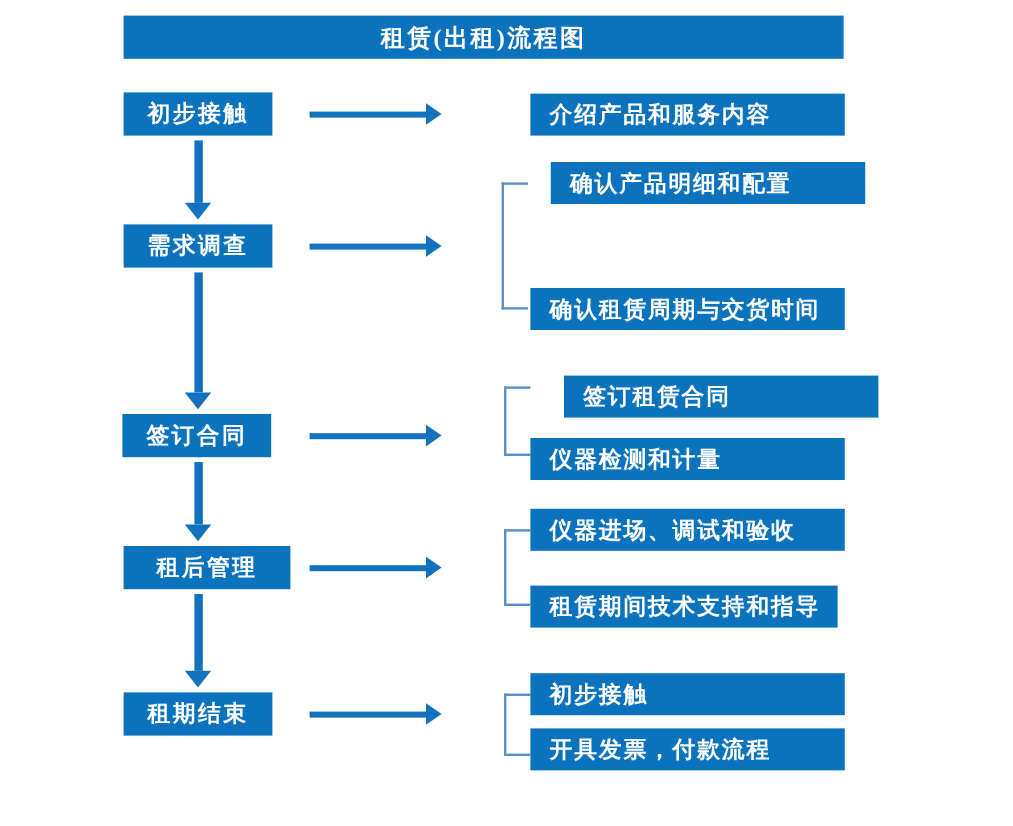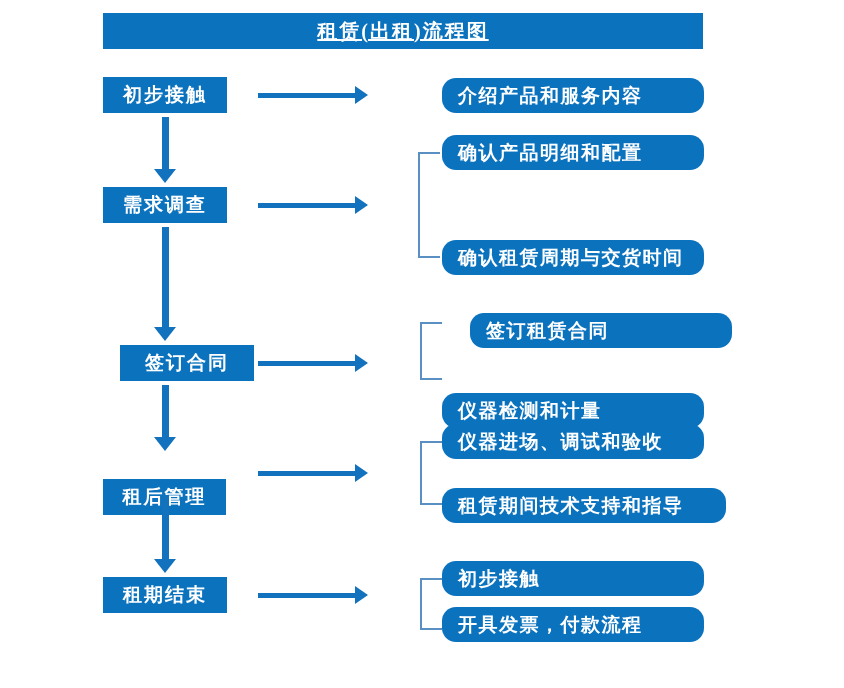--- a/index.html
+++ b/index.html
@@ -37,21 +37,20 @@
   .stage-box {
     justify-content: center;
     font-size: 19px;
     letter-spacing: 2px;
   }
   .detail-box {
     justify-content: flex-start;
     padding-left: 16px;
     font-size: 19px;
     letter-spacing: 1.5px;
-    border-radius: 14px;
   }
   
   .h-arrow {
     position: absolute;
     height: 18px;
   }
   .h-arrow .shaft {
     position: absolute;
     left: 0;
     top: 7px;
@@ -94,29 +93,29 @@
     border: 2px solid #5A8FC4;
     border-right: none;
     box-sizing: border-box;
   }
 </style>
 </head>
 <body>
 
 <div id="canvas">
 
-  <div class="box title-box" style="left:103px; top:13px; width:600px; height:36px;text-decoration:underline;">租赁(出租)流程图</div>
+  <div class="box title-box" style="left:103px; top:13px; width:600px; height:36px;">租赁(出租)流程图</div>
 
   <div class="box stage-box" style="left:103px; top:77px; width:124px; height:36px;">初步接触</div>
 
   <div class="box stage-box" style="left:103px; top:187px; width:124px; height:36px;">需求调查</div>
 
-  <div class="box stage-box" style="left:120px; top:345px; width:134px; height:36px;">签订合同</div>
+  <div class="box stage-box" style="left:102px; top:345px; width:124px; height:36px;">签订合同</div>
 
-  <div class="box stage-box" style="left:103px; top:455px; width:123px; height:36px;margin-top:24px;">租后管理</div>
+  <div class="box stage-box" style="left:103px; top:455px; width:139px; height:36px;">租后管理</div>
 
   <div class="box stage-box" style="left:103px; top:577px; width:124px; height:36px;">租期结束</div>
 
   <div class="v-arrow" style="left:154px; top:117px; height:66px;">
     <div class="shaft" style="height:52px;"></div>
     <div class="head" style="top:52px;"></div>
   </div>
 
   <div class="v-arrow" style="left:154px; top:227px; height:114px;">
     <div class="shaft" style="height:100px;"></div>
@@ -161,30 +160,30 @@
   <div class="bracket" style="left:418px; top:152px; width:22px; height:106px;"></div>
 
   <div class="bracket" style="left:420px; top:322px; width:22px; height:58px;"></div>
 
   <div class="bracket" style="left:420px; top:441px; width:22px; height:64px;"></div>
 
   <div class="bracket" style="left:420px; top:578px; width:22px; height:52px;"></div>
 
   <div class="box detail-box" style="left:442px; top:78px; width:262px; height:35px;">介绍产品和服务内容</div>
 
-  <div class="box detail-box" style="left:442px; top:135px; width:262px; height:35px;">确认产品明细和配置</div>
+  <div class="box detail-box" style="left:459px; top:135px; width:262px; height:35px;">确认产品明细和配置</div>
 
 
   <div class="box detail-box" style="left:442px; top:240px; width:262px; height:35px;">确认租赁周期与交货时间</div>
 
   <div class="box detail-box" style="left:442px; top:313px; width:262px; height:35px;margin-left:28px;">签订租赁合同</div>
 
-  <div class="box detail-box" style="left:442px; top:365px; width:262px; height:35px;margin-top:28px;">仪器检测和计量</div>
+  <div class="box detail-box" style="left:442px; top:365px; width:262px; height:35px;">仪器检测和计量</div>
 
   <div class="box detail-box" style="left:442px; top:424px; width:262px; height:35px;">仪器进场、调试和验收</div>
 
-  <div class="box detail-box" style="left:442px; top:488px; width:284px; height:35px;padding-left:16px;">租赁期间技术支持和指导</div>
+  <div class="box detail-box" style="left:442px; top:488px; width:256px; height:35px;padding-left:16px;">租赁期间技术支持和指导</div>
 
   <div class="box detail-box" style="left:442px; top:561px; width:262px; height:35px;">初步接触</div>
 
   <div class="box detail-box" style="left:442px; top:607px; width:262px; height:35px;">开具发票，付款流程</div>
 
 </div>
 
 </body></html>

